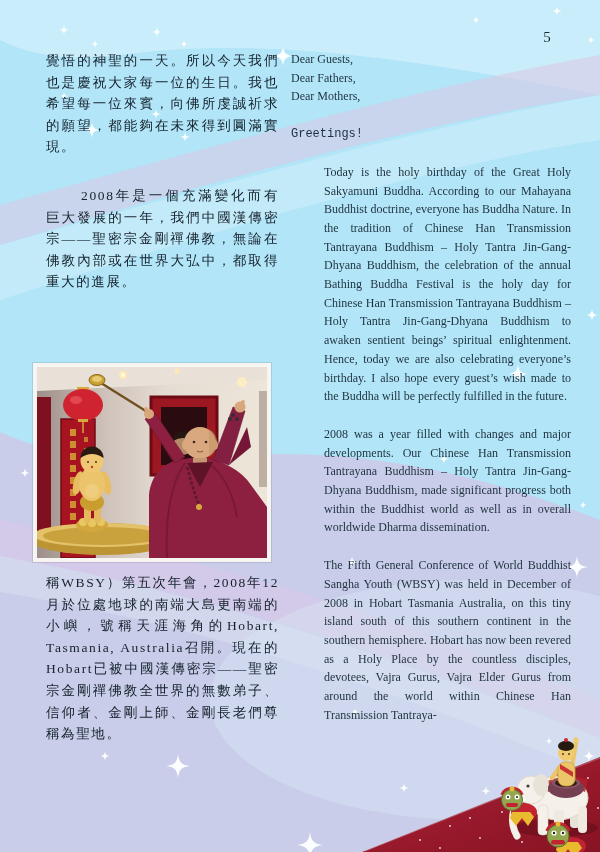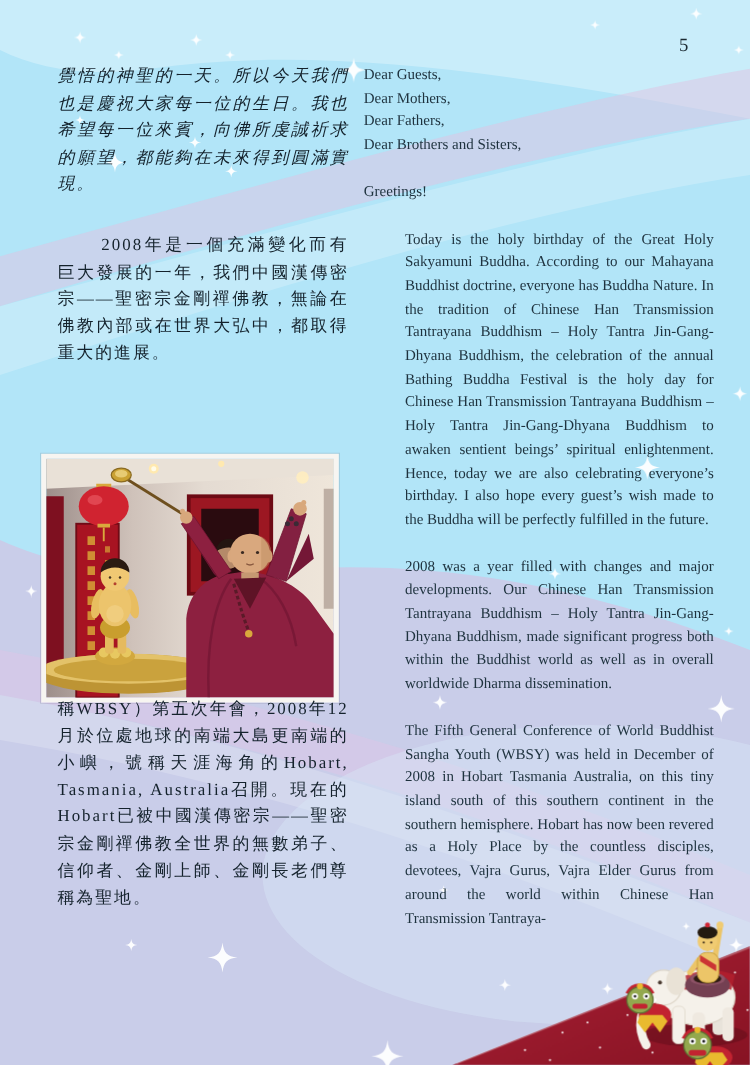--- a/index.html
+++ b/index.html
@@ -4,34 +4,34 @@
 <style>
   html,body{margin:0;padding:0;}
   body{background:#9aa0b8;}
   .page{position:relative;width:600px;height:852px;overflow:hidden;
         background:#c9cde9;font-family:"Liberation Serif","DejaVu Serif",serif;}
   .bg{position:absolute;left:0;top:0;width:600px;height:852px;}
   .page-number{position:absolute;top:29px;left:536px;width:22px;text-align:center;
         font-size:15px;color:#1c2b33;}
   
   .col-cn-a{position:absolute;left:46px;top:50px;width:233px;}
-  .col-cn-b{position:absolute;left:46px;top:556px;width:233px;}
+  .col-cn-b{position:absolute;left:46px;top:572px;width:233px;}
   .cn p{margin:0 0 20px;font-size:13.5px;line-height:21.6px;letter-spacing:1.6px;
         text-align:justify;color:#14222c;}
-  .cn p.gap-lg{margin-bottom:27px;font-style:italic;}
+  .cn p.gap-lg{margin-bottom:27px;}
   .indent{text-indent:2.6em;}
   
   .photo-frame{position:absolute;left:33px;top:363px;width:230px;height:191px;
         border:4px solid #f7f5f1;box-shadow:0 0 0 1px rgba(40,40,60,.12);}
   .photo-frame svg{display:block;}
   
   .col-en{position:absolute;left:291px;top:50px;width:280px;color:#1e323e;}
   .col-en p{margin:0;font-size:12px;line-height:18.7px;}
   .col-en p.para{text-align:justify;margin-bottom:19px;margin-left:33px;}
-  .col-en p.greeting{margin:19px 0;}
+  .col-en p.greeting{margin:19px 0;font-family:Liberation Mono, monospace;}
 </style>
 </head>
 <body>
 
 <div class="page">
 
   <svg class="bg" viewBox="0 0 600 852" aria-hidden="true">
     <defs>
       <path id="sp" d="M0,-1 C0.08,-0.3 0.3,-0.08 1,0 C0.3,0.08 0.08,0.3 0,1 C-0.08,0.3 -0.3,0.08 -1,0 C-0.3,-0.08 -0.08,-0.3 0,-1 Z"></path>
       <linearGradient id="carpetGrad" x1="0" y1="0" x2="1" y2="1">
@@ -258,22 +258,21 @@
       <rect x="222" y="24" width="8" height="96" fill="#b2a196" opacity="0.8"></rect>
     </svg>
   </div>
 
   <div class="col-cn-b cn">
     <p>稱WBSY）第五次年會，2008年12月於位處地球的南端大島更南端的小嶼，號稱天涯海角的Hobart, Tasmania, Australia召開。現在的Hobart已被中國漢傳密宗——聖密宗金剛禪佛教全世界的無數弟子、信仰者、金剛上師、金剛長老們尊稱為聖地。</p>
   </div>
 
   <div class="col-en">
     <p class="salut">Dear Guests,</p>
+    <p class="salut">Dear Fathers,</p>
     <p class="salut">Dear Mothers,</p>
-    <p class="salut">Dear Fathers,</p>
-    <p class="salut">Dear Brothers and Sisters,</p>
     <p class="greeting">Greetings!</p>
     <p class="para">Today is the holy birthday of the Great Holy Sakyamuni Buddha. According to our Mahayana Buddhist doctrine, everyone has Buddha Nature. In the tradition of Chinese Han Transmission Tantrayana Buddhism – Holy Tantra Jin-Gang-Dhyana Buddhism, the celebration of the annual Bathing Buddha Festival is the holy day for Chinese Han Transmission Tantrayana Buddhism – Holy Tantra Jin-Gang-Dhyana Buddhism to awaken sentient beings’ spiritual enlightenment. Hence, today we are also celebrating everyone’s birthday. I also hope every guest’s wish made to the Buddha will be perfectly fulfilled in the future.</p>
     <p class="para">2008 was a year filled with changes and major developments. Our Chinese Han Transmission Tantrayana Buddhism – Holy Tantra Jin-Gang-Dhyana Buddhism, made significant progress both within the Buddhist world as well as in overall worldwide Dharma dissemination.</p>
     <p class="para">The Fifth General Conference of World Buddhist Sangha Youth (WBSY) was held in December of 2008 in Hobart Tasmania Australia, on this tiny island south of this southern continent in the southern hemisphere. Hobart has now been revered as a Holy Place by the countless disciples, devotees, Vajra Gurus, Vajra Elder Gurus from around the world within Chinese Han Transmission Tantraya-</p>
   </div>
 
 </div>
 
 </body></html>

